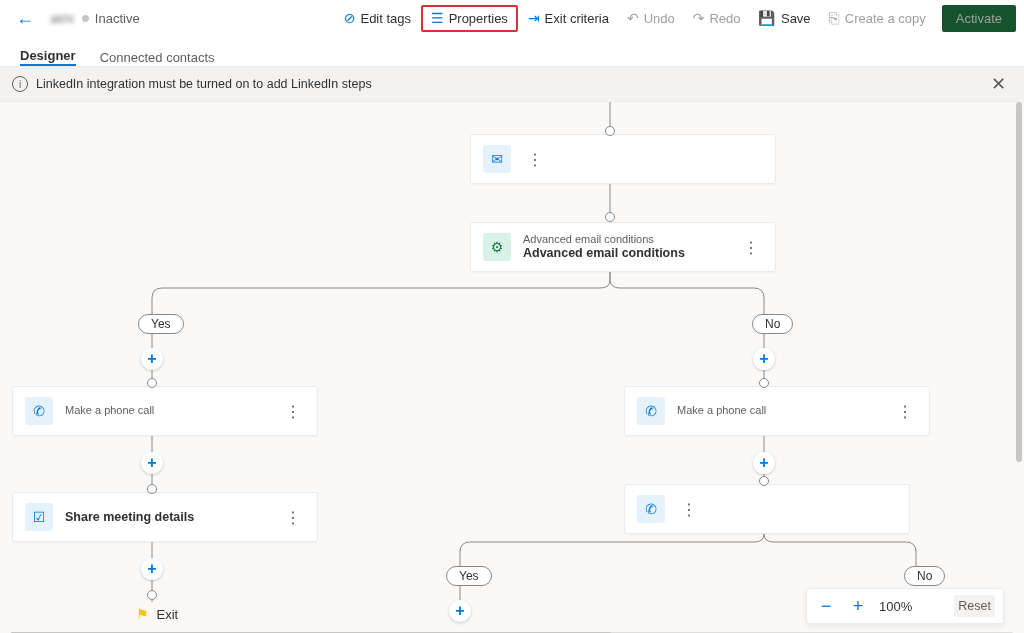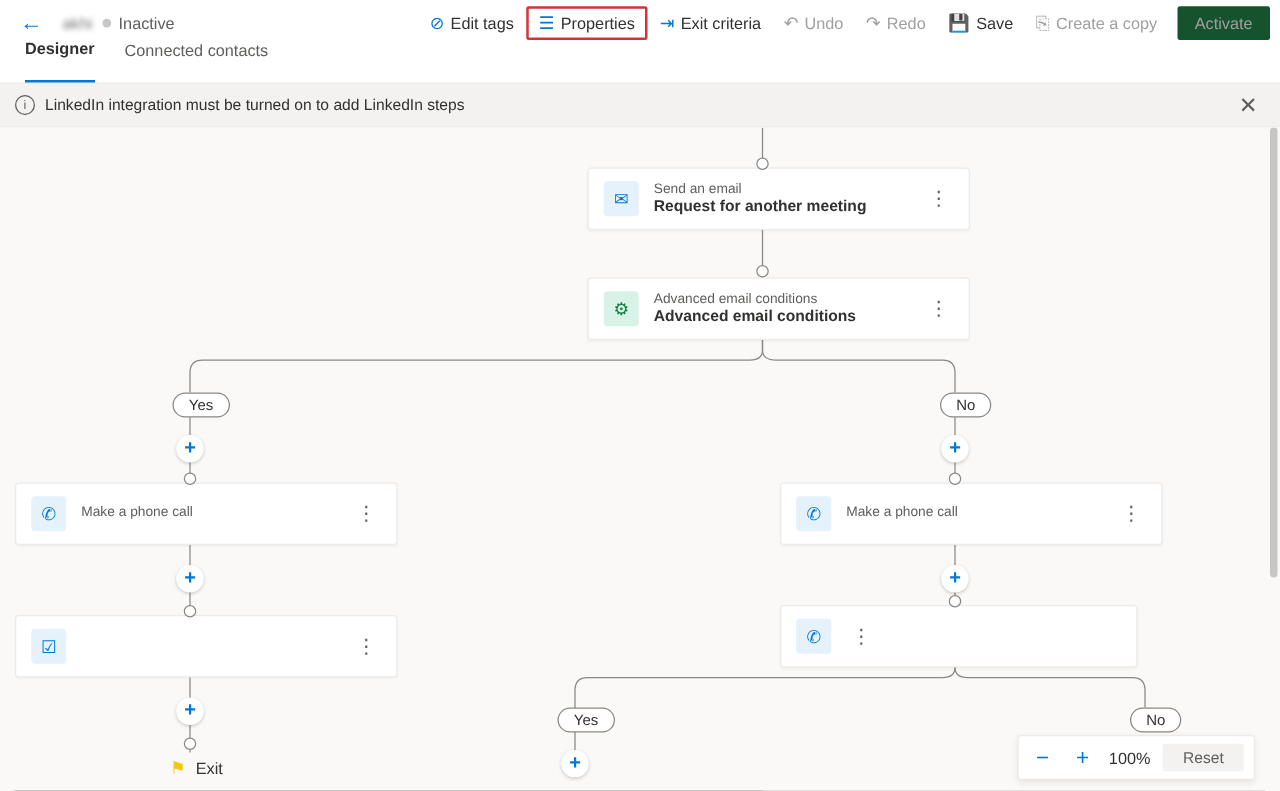--- a/index.html
+++ b/index.html
@@ -9,21 +9,21 @@
   .status-dot{width:7px;height:7px;border-radius:50%;background:#c8c6c4;display:inline-block;margin-right:6px;}
   .status-text{color:#605e5c;font-size:13px;}
   .toolbar{margin-left:auto;display:flex;align-items:center;gap:2px;}
   .tb-btn{display:flex;align-items:center;gap:5px;padding:4px 8px;font-size:13px;color:#323130;cursor:pointer;border-radius:2px;}
   .tb-btn.disabled{color:#a19f9d;}
   .tb-btn .ic{font-size:14px;line-height:1;}
   .ic-blue{color:#0078d4;}
   .highlight{border:2px solid #d13438;}
   .activate-btn{background:#14532d;color:#a19f9d;padding:6px 14px;margin-left:6px;border-radius:2px;font-size:13px;}
   .tabs{display:flex;gap:24px;padding:0 20px;height:30px;align-items:flex-end;font-size:13px;}
-  .tab{padding-bottom:18px;color:#605e5c;cursor:pointer;}
+  .tab{padding-bottom:1px;color:#605e5c;cursor:pointer;}
   .tab.active{color:#323130;font-weight:600;border-bottom:2px solid #0078d4;}
   .info-bar{display:flex;align-items:center;background:#f3f2f1;border-top:1px solid #edebe9;border-bottom:1px solid #edebe9;padding:6px 12px;font-size:12.5px;color:#323130;}
   .info-bar .close{margin-left:auto;font-size:18px;color:#605e5c;cursor:pointer;padding:0 6px;}
   .info-icon{width:14px;height:14px;border:1px solid #605e5c;border-radius:50%;display:flex;align-items:center;justify-content:center;font-size:10px;margin-right:8px;color:#605e5c;}
   .canvas{position:relative;background:#faf9f8;height:540px;overflow:hidden;}
   svg.lines{position:absolute;inset:0;width:100%;height:100%;pointer-events:none;}
   .node{position:absolute;z-index:2;}
   .card{background:#fff;border:1px solid #edebe9;border-radius:3px;box-shadow:0 1px 2px rgba(0,0,0,0.04);display:flex;align-items:center;padding:10px 12px;width:280px;}
   .card .icon-box{width:28px;height:28px;border-radius:3px;display:flex;align-items:center;justify-content:center;font-size:14px;margin-right:12px;}
   .ib-email{background:#e5f1fb;color:#0078d4;}
@@ -36,21 +36,21 @@
   .card .more{color:#605e5c;font-size:16px;padding:0 4px;cursor:pointer;}
   .card-slim{width:260px;}
   .card-slim .title-only{font-size:12.5px;color:#323130;font-weight:400;flex:1;}
   .pill{position:absolute;background:#fff;border:1px solid #8a8886;border-radius:12px;padding:2px 12px;font-size:12px;z-index:3;}
   .plus-btn{position:absolute;width:22px;height:22px;border-radius:50%;background:#fff;box-shadow:0 1px 3px rgba(0,0,0,0.2);display:flex;align-items:center;justify-content:center;color:#0078d4;font-size:16px;font-weight:bold;z-index:3;cursor:pointer;}
   .dot{position:absolute;width:8px;height:8px;border:1px solid #8a8886;border-radius:50%;background:#fff;z-index:3;}
   .exit{position:absolute;display:flex;align-items:center;gap:8px;font-size:13px;z-index:3;}
   .flag{color:#f2c811;font-size:14px;}
   .zoom-panel{position:absolute;right:20px;bottom:18px;background:#fff;border:1px solid #edebe9;border-radius:3px;box-shadow:0 2px 6px rgba(0,0,0,0.08);display:flex;align-items:center;gap:10px;padding:6px 8px;font-size:13px;z-index:5;}
   .zoom-panel .zb{color:#0078d4;font-size:18px;width:22px;text-align:center;cursor:pointer;}
-  .zoom-panel .reset{background:#f3f2f1;color:#605e5c;padding:4px 16px;border-radius:2px;cursor:pointer;font-size:12.5px;}
+  .zoom-panel .reset{background:#f3f2f1;color:#605e5c;padding:4px 4px;border-radius:2px;cursor:pointer;font-size:12.5px;margin-left:32px;}
   .hscroll{position:absolute;left:10px;right:10px;bottom:4px;height:6px;background:#e1dfdd;border-radius:3px;z-index:4;}
   .hscroll .thumb{position:absolute;left:0;width:60%;top:0;bottom:0;background:#c8c6c4;border-radius:3px;}
   .vscroll{position:absolute;right:2px;top:0;width:6px;height:460px;background:transparent;z-index:4;}
   .vscroll .thumb{position:absolute;top:0;height:360px;left:0;right:0;background:#c8c6c4;border-radius:3px;}
 </style>
 </head>
 <body>
 
 <div class="topbar">
   <span class="back-arrow">←</span>
@@ -118,24 +118,20 @@
 
     <path d="M764 424 L764 432 Q764 440 754 440 L470 440 Q460 440 460 450 L460 520" fill="none" stroke="#8a8886" stroke-width="1"></path>
     <path d="M764 424 L764 432 Q764 440 774 440 L906 440 Q916 440 916 450 L916 464" fill="none" stroke="#8a8886" stroke-width="1"></path>
   </svg>
 
   <span class="dot" style="left:605px;top:24px;"></span>
 
   <div class="node" style="left:470px;top:32px;">
     <div class="card">
       <div class="icon-box ib-email">✉</div>
-      <div class="texts">
-        <div class="small">Send an email</div>
-        <div class="title">Request for another meeting</div>
-      </div>
       <div class="more">⋮</div>
     </div>
   </div>
 
   <span class="dot" style="left:605px;top:110px;"></span>
 
   <div class="node" style="left:470px;top:120px;">
     <div class="card">
       <div class="icon-box ib-cond">⚙</div>
       <div class="texts">
@@ -165,20 +161,21 @@
     </div>
   </div>
 
   <div class="plus-btn" style="left:141px;top:350px;">+</div>
   <span class="dot" style="left:147px;top:382px;"></span>
 
   <div class="node" style="left:12px;top:390px;">
     <div class="card">
       <div class="icon-box ib-task">☑</div>
       <div class="texts">
+        <div class="title">Share meeting details</div>
       </div>
       <div class="more">⋮</div>
     </div>
   </div>
 
   <div class="plus-btn" style="left:141px;top:456px;">+</div>
   <span class="dot" style="left:147px;top:488px;"></span>
 
   <div class="exit" style="left:136px;top:504px;">
     <span class="flag">⚑</span>

